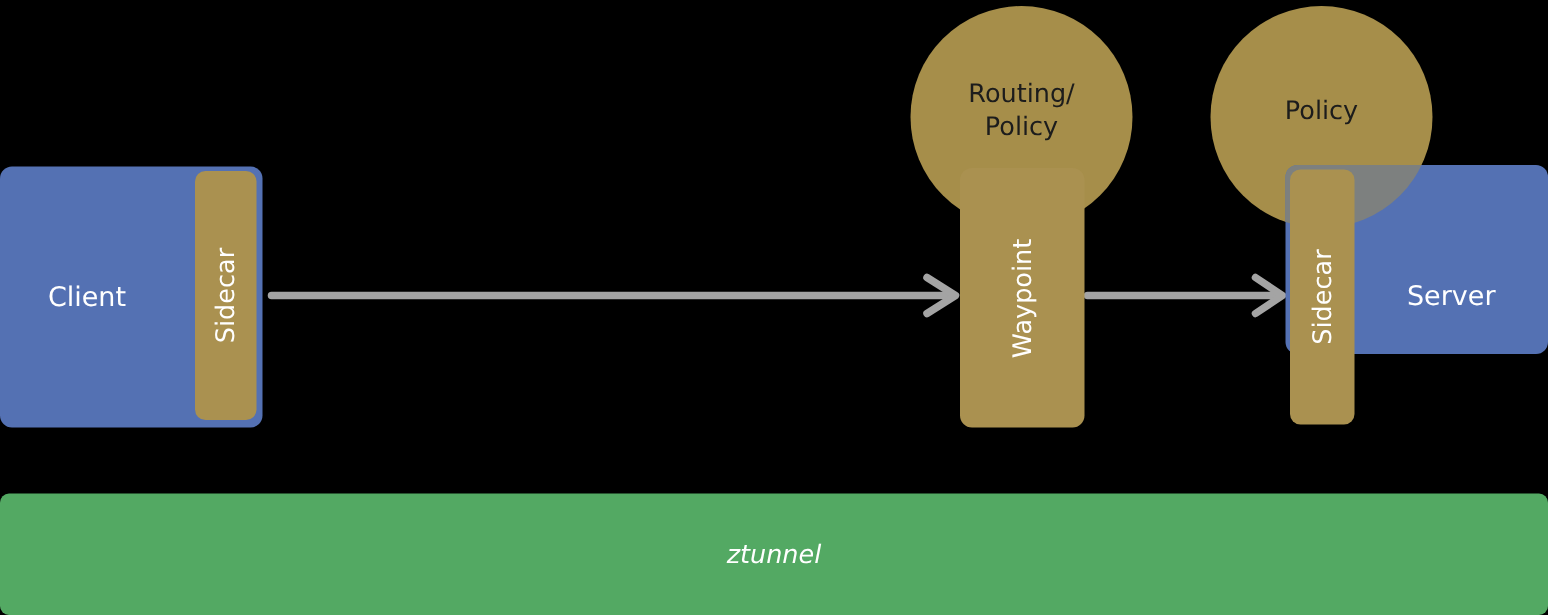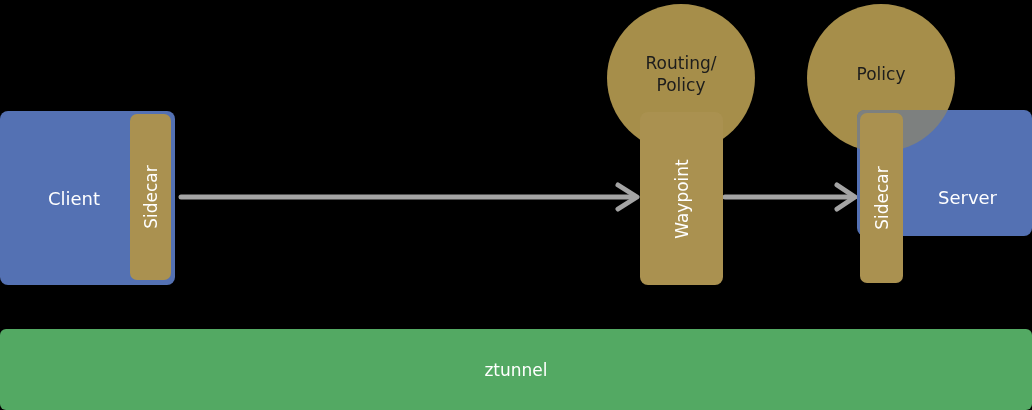--- a/index.html
+++ b/index.html
@@ -91,20 +91,21 @@
     position: absolute;
     left: 0; top: 329px;
     width: 1032px; height: 81px;
     background: #53a963;
     border-radius: 6px;
     display: flex;
     align-items: center;
     justify-content: center;
     color: #ffffff;
     font-size: 17px;
+    font-style: italic;
   }
 
   .arrow-svg { position: absolute; }
   .arrow-svg polyline, .arrow-svg line {
     stroke: #a4a4a4;
     stroke-width: 5;
     fill: none;
     stroke-linecap: round;
     stroke-linejoin: round;
   }
@@ -128,21 +129,21 @@
     <div class="badge-text">
       <div>Routing/</div>
       <div>Policy</div>
     </div>
   </div>
   <div class="waypoint-body">
     <span class="v-label">Waypoint</span>
   </div>
 
   <div class="app-box" style="left:0; top:111px; width:175px; height:174px;">
-    <span class="h-label" style="left:16px; top:0; width:116px; height:174px;">Client</span>
+    <span class="h-label" style="left:0; top:0; width:116px; height:174px;">Client</span>
   </div>
   <div class="sidecar-box" style="left:130px; top:114px; width:41px; height:166px;">
     <span class="v-label">Sidecar</span>
   </div>
 
   <div class="badge-circle" style="left:807px; top:4px;">
     <div class="badge-text">Policy</div>
   </div>
   <div class="app-box" style="left:857px; top:110px; width:175px; height:126px;">
     <span class="h-label" style="left:46px; top:0; right:0; height:175px;">Server</span>

